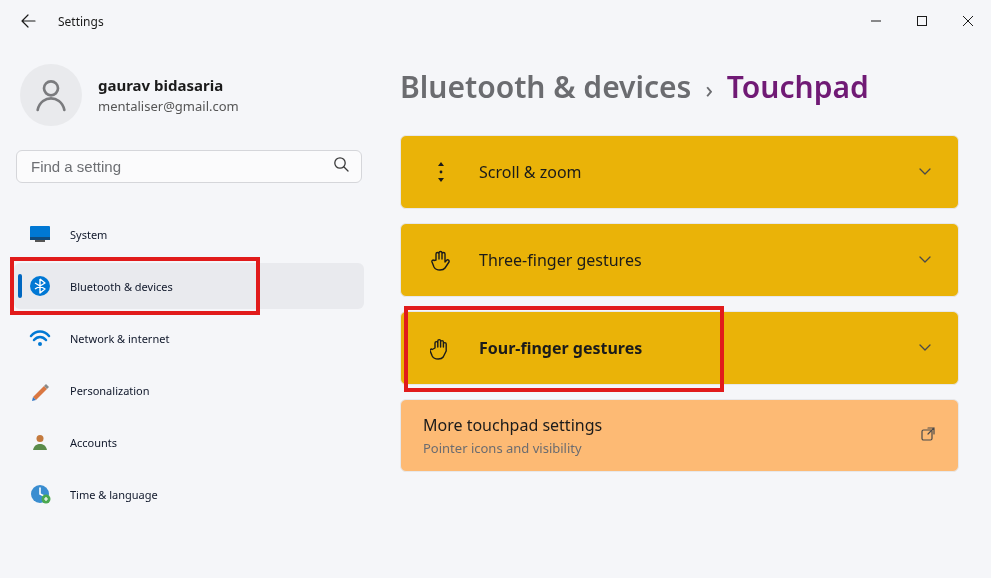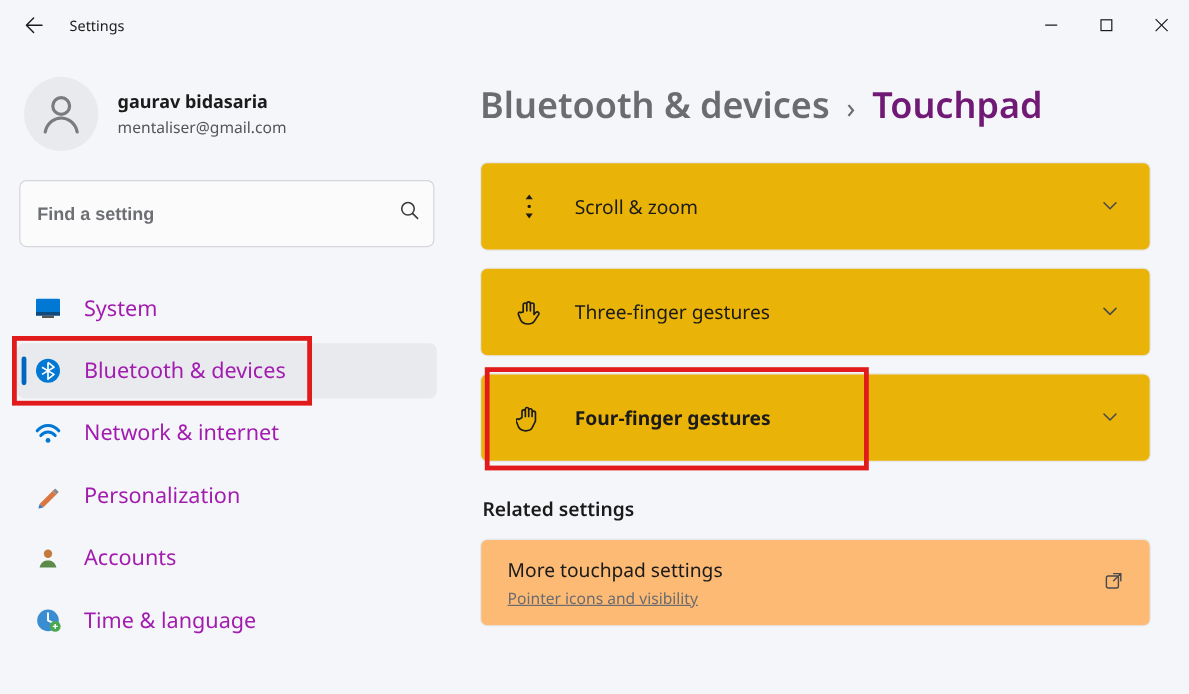--- a/index.html
+++ b/index.html
@@ -70,28 +70,27 @@
   }
   .user-text { margin-left: 16px; }
   .user-name { font-size: 15px; font-weight: 700; }
   .user-email { font-size: 13px; color: #555; margin-top: 2px; }
   .search-wrap {
     position: relative;
     margin: 4px 2px 28px 2px;
   }
   .search-input {
     width: 100%;
-    height: 56px;
+    height: 33px;
     border: 1px solid #d5d6da;
     border-radius: 6px;
     background: #fbfbfc;
     padding: 0 40px 0 14px;
     font-size: 15px;
     color: #555;
-    font-weight: bold;
   }
   .search-input::placeholder { color: #6d6f73; }
   .search-icon {
     position: absolute;
     right: 12px;
     top: 50%;
     transform: translateY(-50%);
     color: #4a4a4a;
   }
   .nav { display: flex; flex-direction: column; gap: 2px; }
@@ -118,23 +117,23 @@
     background: #0067c0;
   }
   .nav-icon {
     width: 24px;
     height: 24px;
     display: flex;
     align-items: center;
     justify-content: center;
   }
   .nav-label {
-    font-size: 18px;
+    font-size: 11px;
     margin-left: 18px;
-    color: #a21caf;
+    color: #0f172a;
   }
   .highlight-box {
     position: absolute;
     border: 4px solid #e11b1b;
     pointer-events: none;
   }
   .content {
     flex: 1;
     padding: 24px 32px 0 22px;
     overflow-y: auto;
@@ -193,21 +192,21 @@
   .related-card {
     background: #fdba74;
     border: 1px solid #e7e8eb;
     border-radius: 6px;
     padding: 14px 22px;
     display: flex;
     align-items: center;
     cursor: pointer;
   }
   .related-title { font-size: 16px; color: #1b1b1b; }
-  .related-sub { font-size: 13px; color: #6b6c70; margin-top: 3px; text-decoration: underline; }
+  .related-sub { font-size: 13px; color: #6b6c70; margin-top: 3px; }
   .open-icon { margin-left: auto; color: #4a4a4a; }
 </style>
 </head>
 <body>
 
 <div class="titlebar">
   <div class="back-btn">
     <svg width="16" height="16" viewBox="0 0 16 16">
         <path d="M8 2 L2 8 L8 14 M2 8 H15" stroke="#1b1b1b" stroke-width="1.2" fill="none" stroke-linecap="round" stroke-linejoin="round"></path>
       </svg>
@@ -371,21 +370,20 @@
       </span>
       <span class="card-label">Four-finger gestures</span>
       <span class="chevron">
         <svg width="14" height="14" viewBox="0 0 14 14">
             <path d="M2 5l5 5 5-5" stroke="#4a4a4a" stroke-width="1.3" fill="none" stroke-linecap="round" stroke-linejoin="round"></path>
           </svg>
       </span>
       <div class="highlight-box" style="left:3px; top:-6px; width:320px; height:86px;"></div>
     </div>
 
-    <div class="related-heading">Related settings</div>
 
     <div class="related-card">
       <div>
         <div class="related-title">More touchpad settings</div>
         <div class="related-sub">Pointer icons and visibility</div>
       </div>
       <span class="open-icon">
         <svg width="16" height="16" viewBox="0 0 16 16">
             <rect x="2" y="4" width="10" height="10" rx="1.5" stroke="#4a4a4a" stroke-width="1.2" fill="none"></rect>
             <path d="M8 2h6v6M14 2L8 8" stroke="#4a4a4a" stroke-width="1.2" fill="none" stroke-linecap="round"></path>

